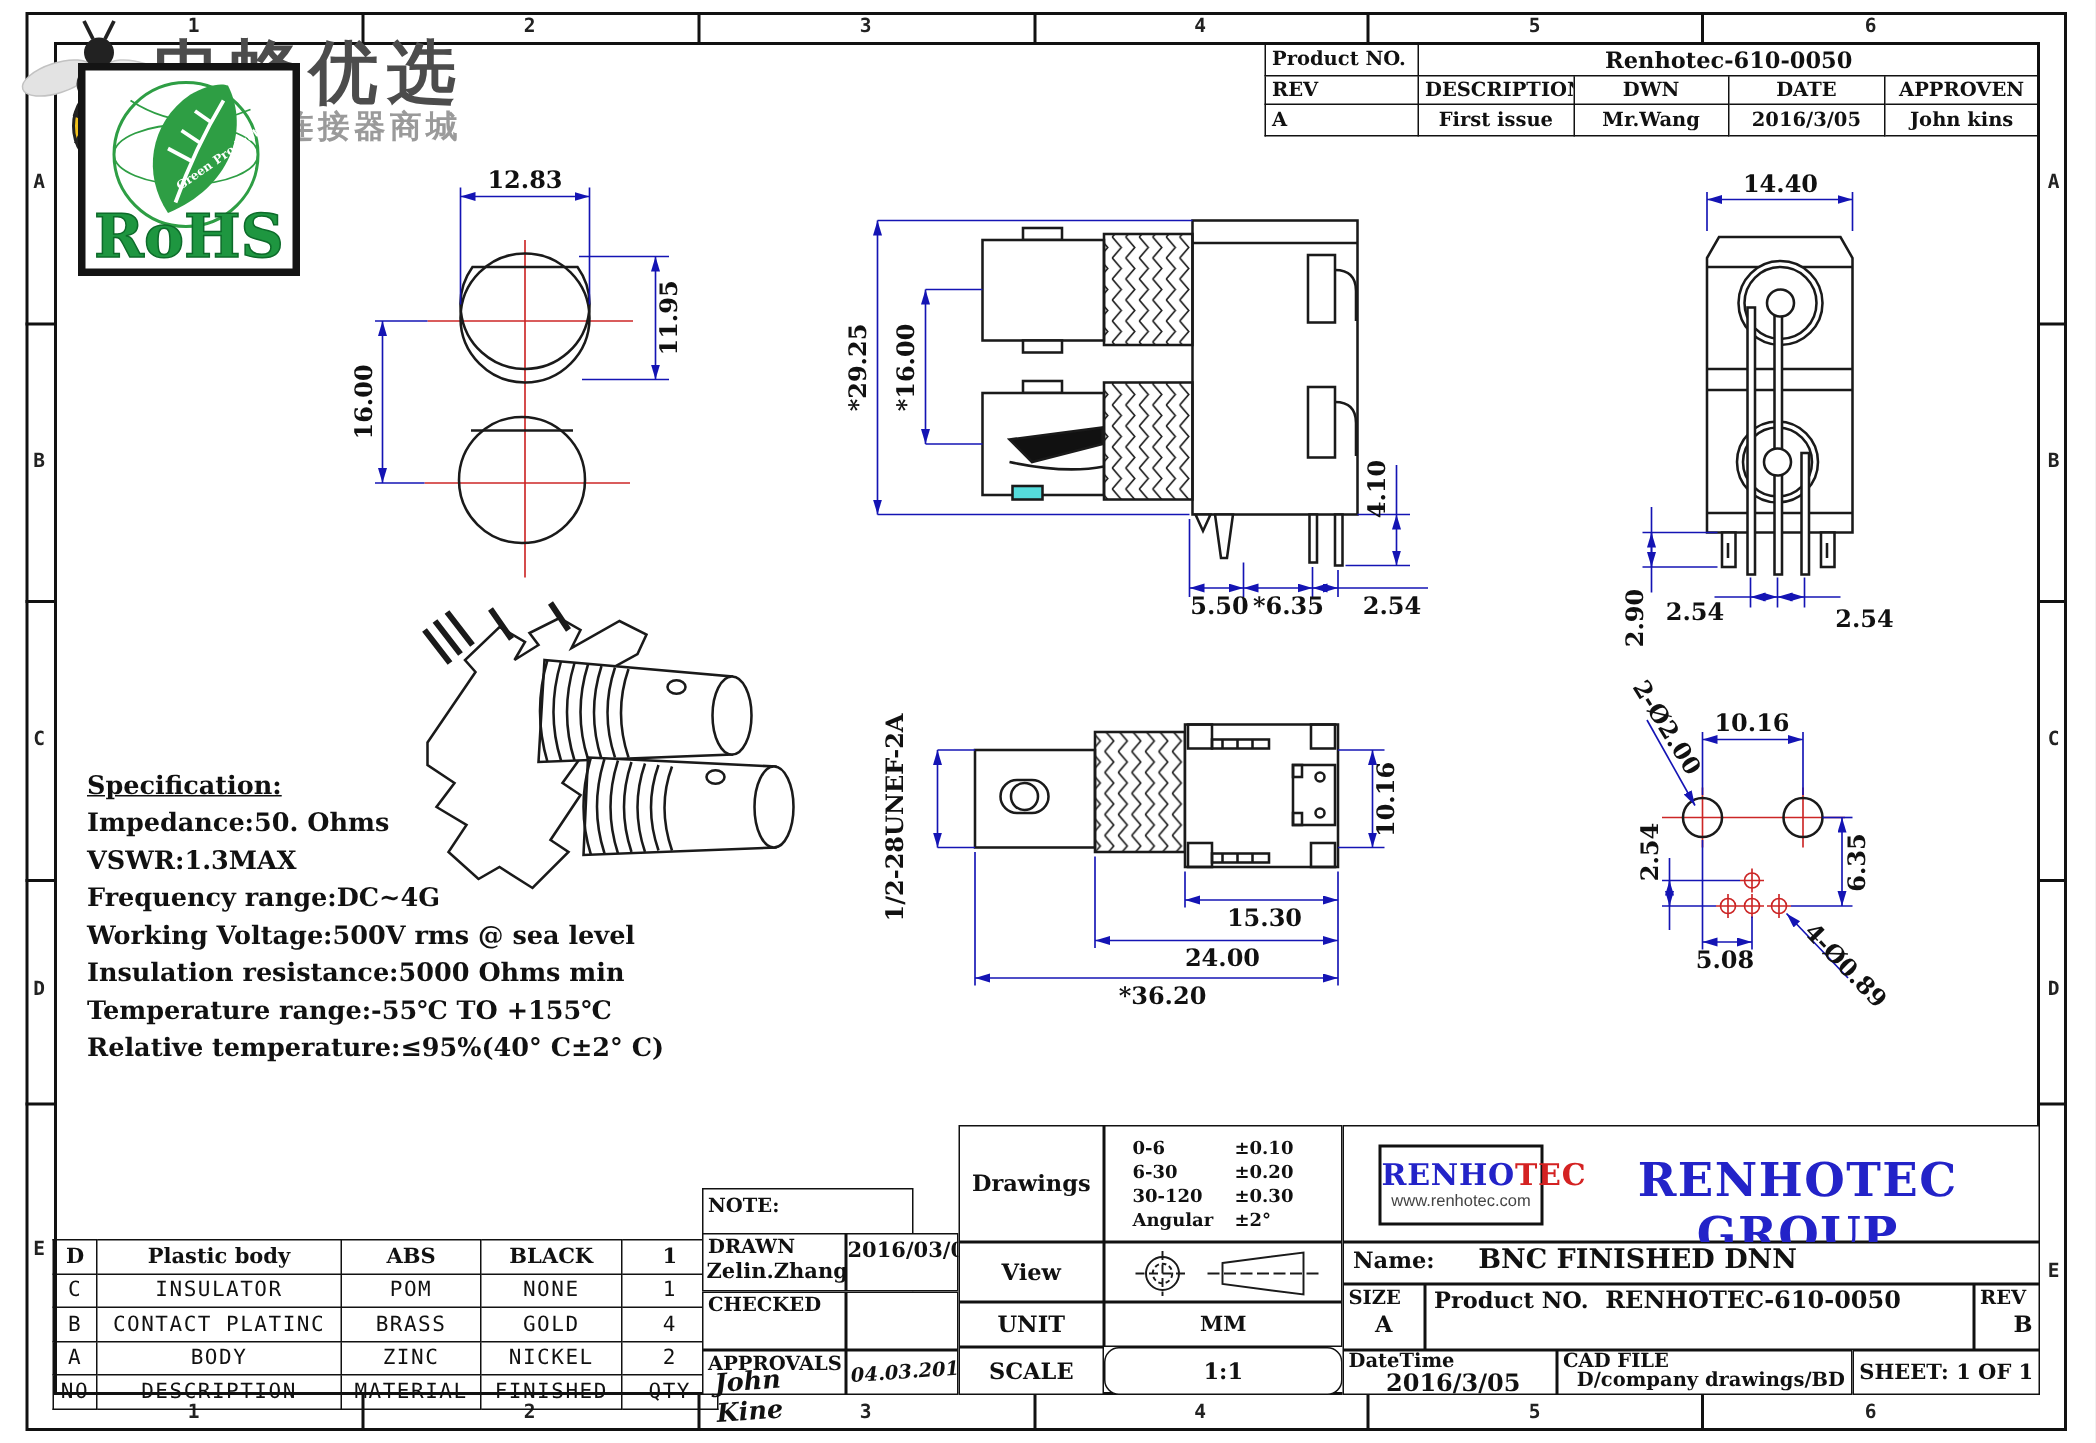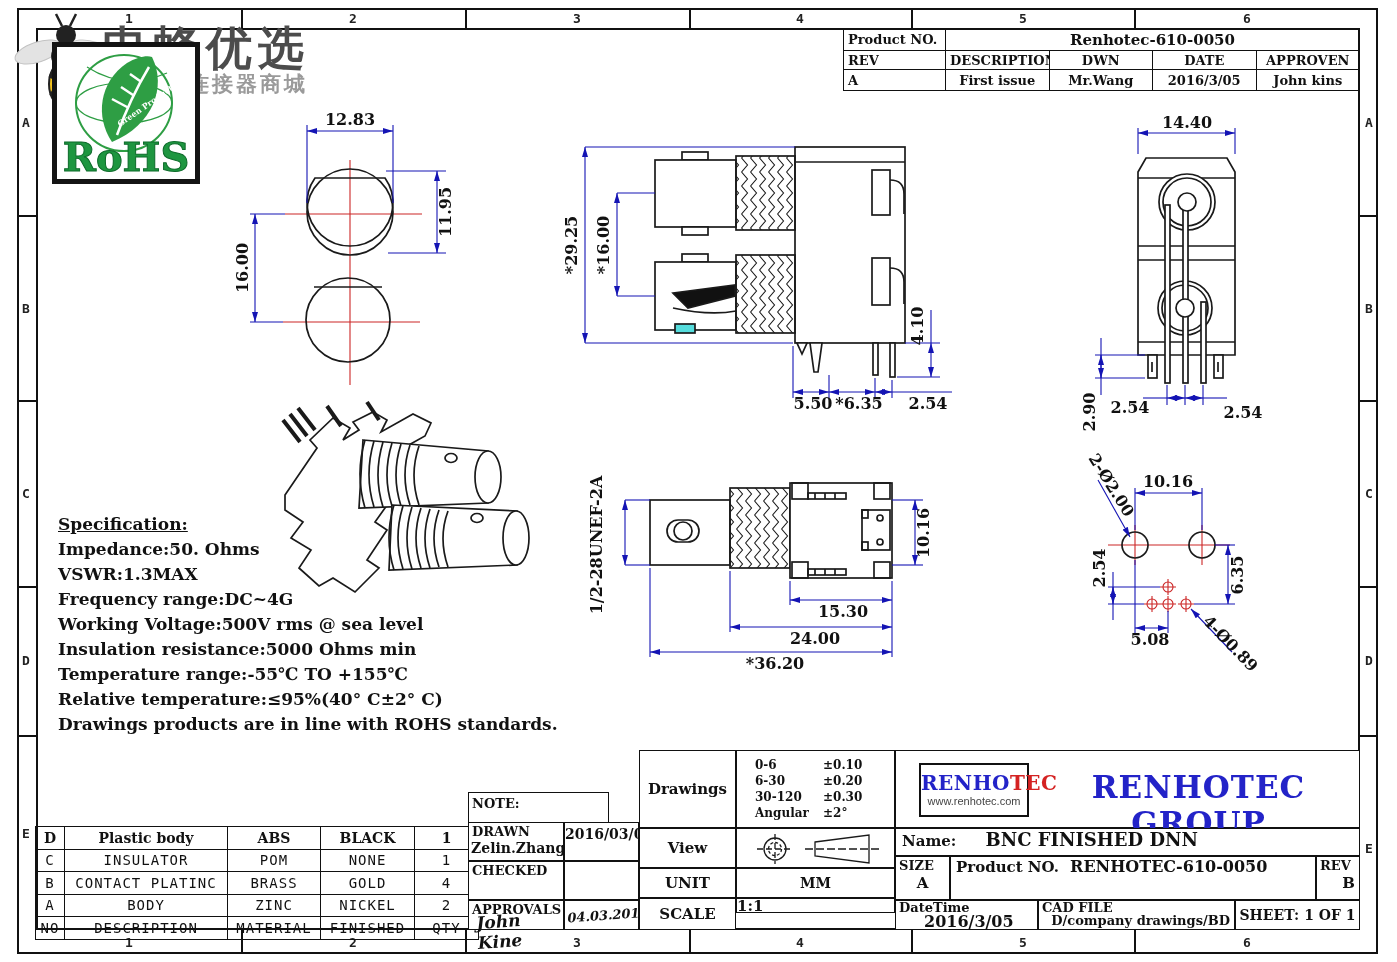--- a/index.html
+++ b/index.html
@@ -365,21 +365,20 @@
 
   <div id="spec" class="abs" style="left:58px;top:512px;width:470px;">
     <div class="title">Specification:</div>
     <div>Impedance:50. Ohms</div>
     <div>VSWR:1.3MAX</div>
     <div>Frequency range:DC~4G</div>
     <div>Working Voltage:500V rms @ sea level</div>
     <div>Insulation resistance:5000 Ohms min</div>
     <div>Temperature range:-55℃ TO +155℃</div>
     <div>Relative temperature:≤95%(40° C±2° C)</div>
-    <div>Drawings products are in line with ROHS standards.</div>
   </div>
 
   <table id="parts" class="abs" style="left:35px;top:826px;width:428px;">
     <tbody>
         <tr>
       <td style="width:26px;">D</td>
       <td style="width:160px;">Plastic body</td>
       <td style="width:90px;">ABS</td>
       <td style="width:91px;">BLACK</td>
       <td style="width:61px;">1</td>
@@ -462,21 +461,21 @@
   </div>
   <div class="cell" style="left:639px;top:868px;width:97px;height:30px;display:flex;align-items:center;justify-content:center;">
     <span class="serifb" style="font-size:15px;">UNIT</span>
   </div>
   <div class="cell" style="left:736px;top:868px;width:159px;height:30px;display:flex;align-items:center;justify-content:center;">
     <span class="serifb" style="font-size:14px;">MM</span>
   </div>
   <div class="cell" style="left:639px;top:898px;width:97px;height:32px;display:flex;align-items:center;justify-content:center;">
     <span class="serifb" style="font-size:15px;">SCALE</span>
   </div>
-  <div class="cell" style="left:736px;top:898px;width:159px;height:15px;display:flex;align-items:center;">
+  <div class="cell" style="left:736px;top:898px;width:159px;height:32px;display:flex;align-items:center;justify-content:center;border-radius:10px;">
     <span class="serifb" style="font-size:15px;">1:1</span>
   </div>
 
   <div class="cell" style="left:895px;top:750px;width:465px;height:78px;">
     <div class="abs bdr" style="left:23px;top:12px;width:110px;height:54px;text-align:center;">
       <div style="font:bold 20px 'DejaVu Serif',serif;margin-top:6px;letter-spacing:0.5px;">
         <span style="color:#2323c8;">RENHO</span><span style="color:#d42222;">TEC</span>
       </div>
       <div style="font:11px 'Liberation Sans',sans-serif;color:#444;">www.renhotec.com</div>
     </div>

